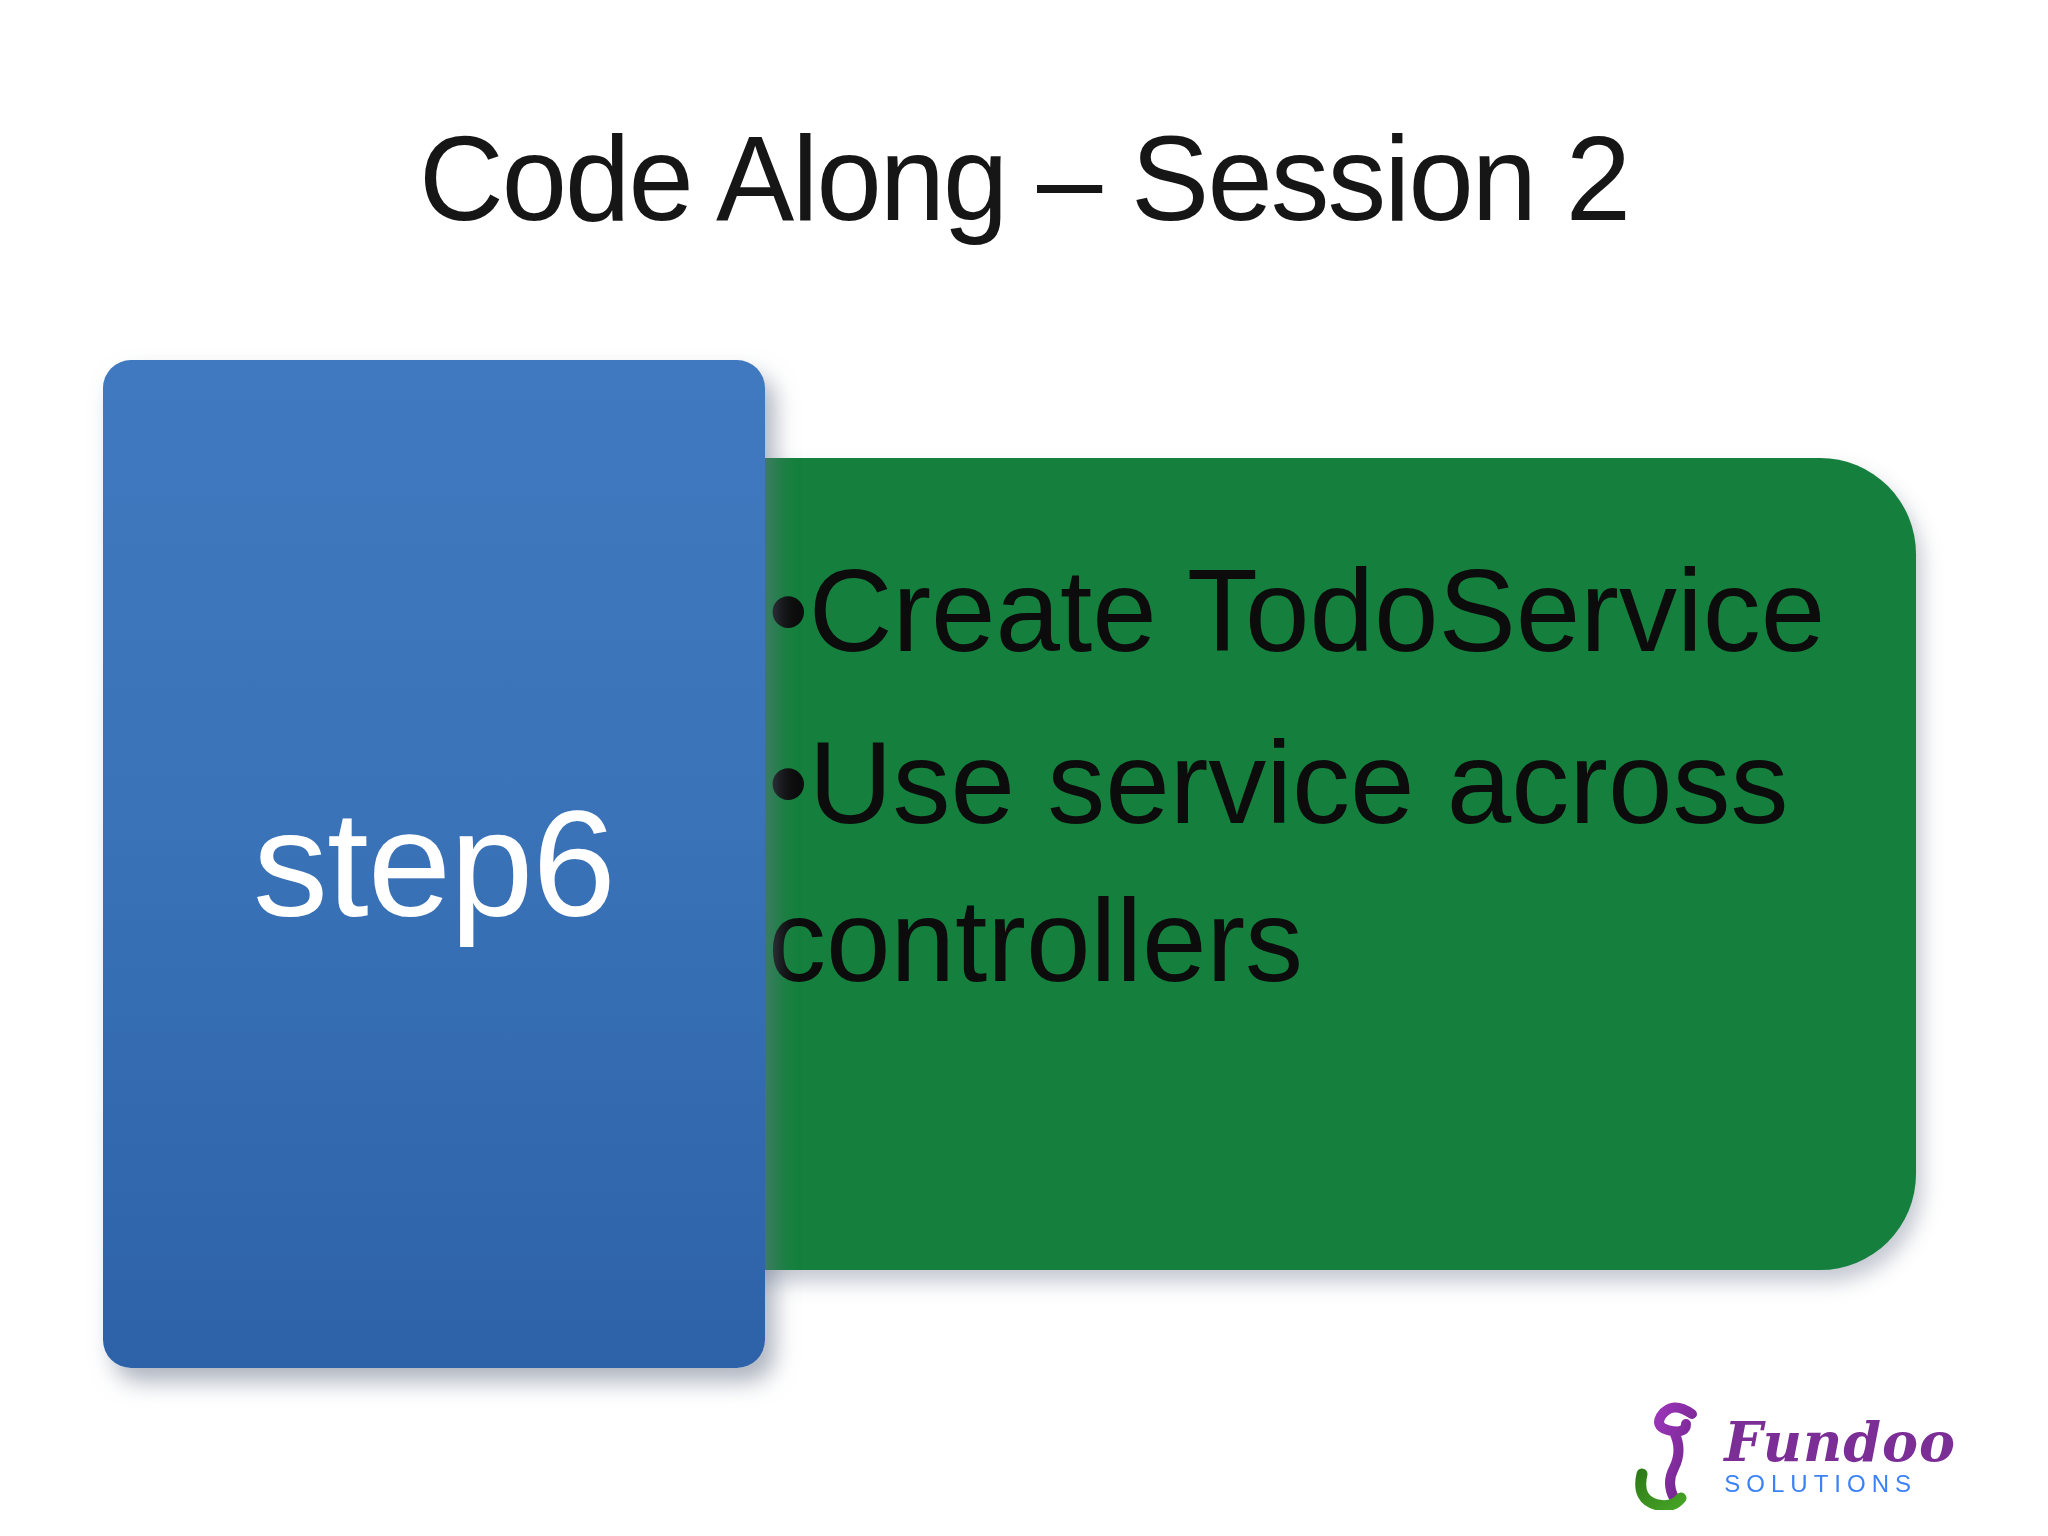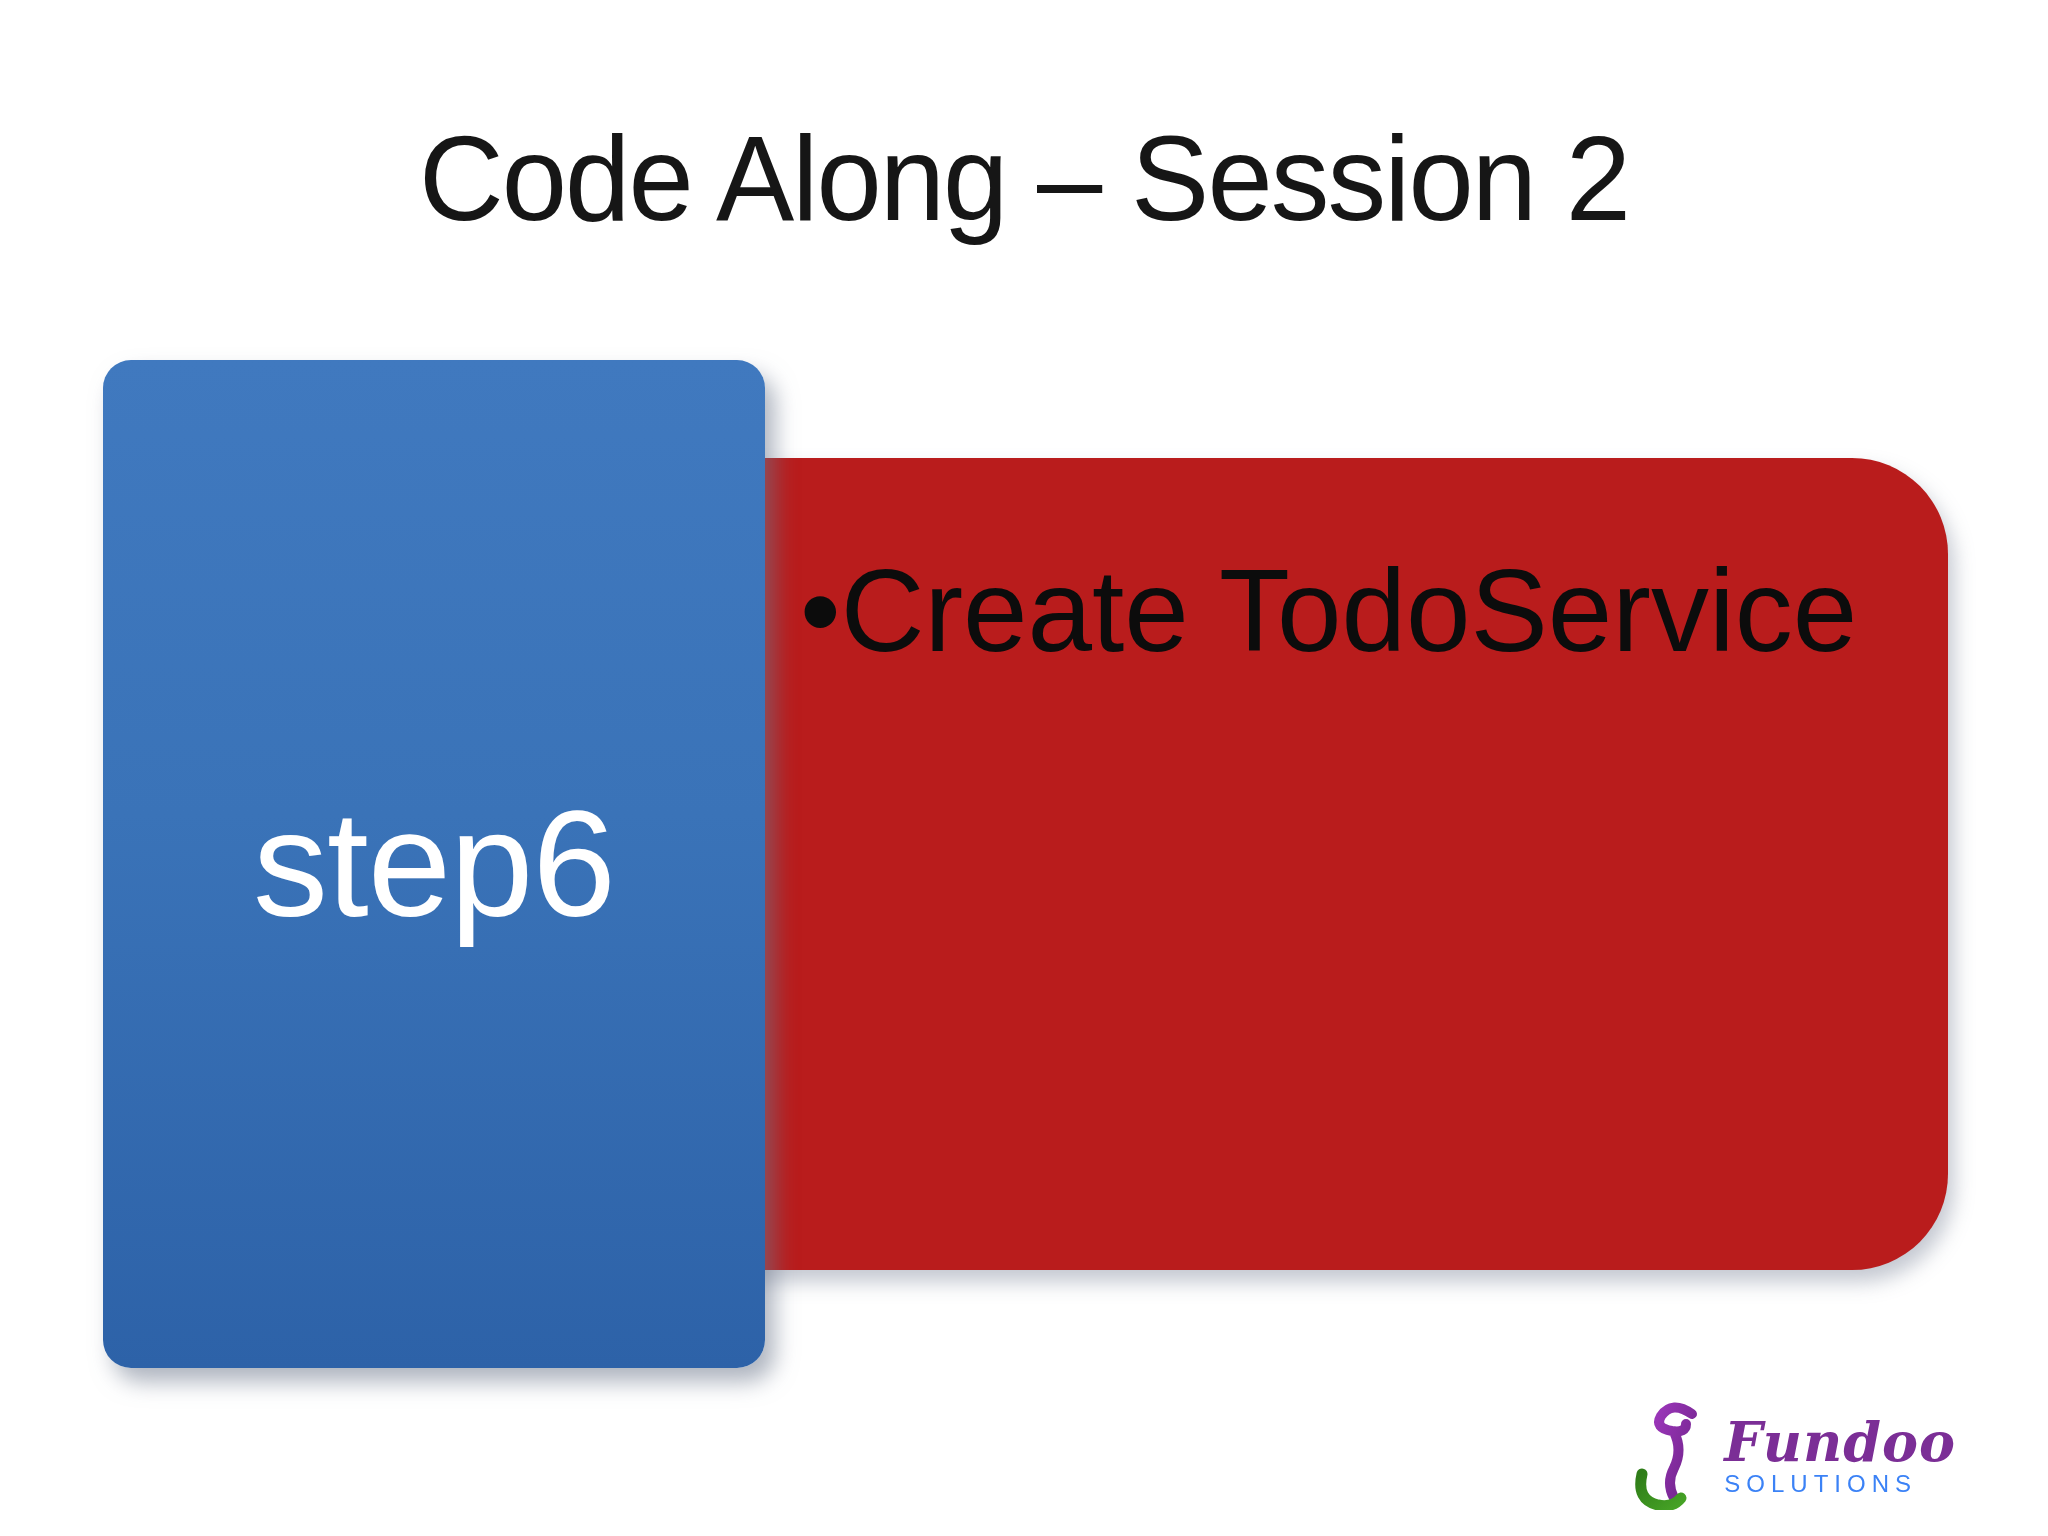--- a/index.html
+++ b/index.html
@@ -14,23 +14,23 @@
     position:absolute;
     top:108px;left:0;width:100%;
     text-align:center;
     font-size:121px;
     letter-spacing:-2px;
     color:#161616;
     transform:scaleX(.97);
   }
   .content-card{
     position:absolute;
-    left:600px;top:458px;
+    left:568px;top:458px;
     width:1348px;height:812px;
-    background:#b91c1c;
+    background:#15803d;
     border-radius:96px;
     box-shadow:6px 12px 20px rgba(125,133,152,.45);
   }
   .bullet-list{
     position:absolute;
     left:200px;top:74px;
     width:1140px;
     margin:0;padding:0;
     list-style:none;
     font-size:116px;
@@ -77,20 +77,21 @@
 </head>
 <body>
 
 <div class="slide">
 
   <div class="title">Code Along – Session 2</div>
 
   <div class="content-card">
     <ul class="bullet-list">
       <li class="bullet-item"><span class="bullet-marker">•</span><span>Create TodoService</span></li>
+      <li class="bullet-item"><span class="bullet-marker">•</span><span>Use service across controllers</span></li>
     </ul>
   </div>
 
   <div class="step-card">
     <span class="step-label">step6</span>
   </div>
 
   <div class="logo">
     <svg class="logo-glyph" viewBox="0 0 82 110" xmlns="http://www.w3.org/2000/svg">
       <defs>

